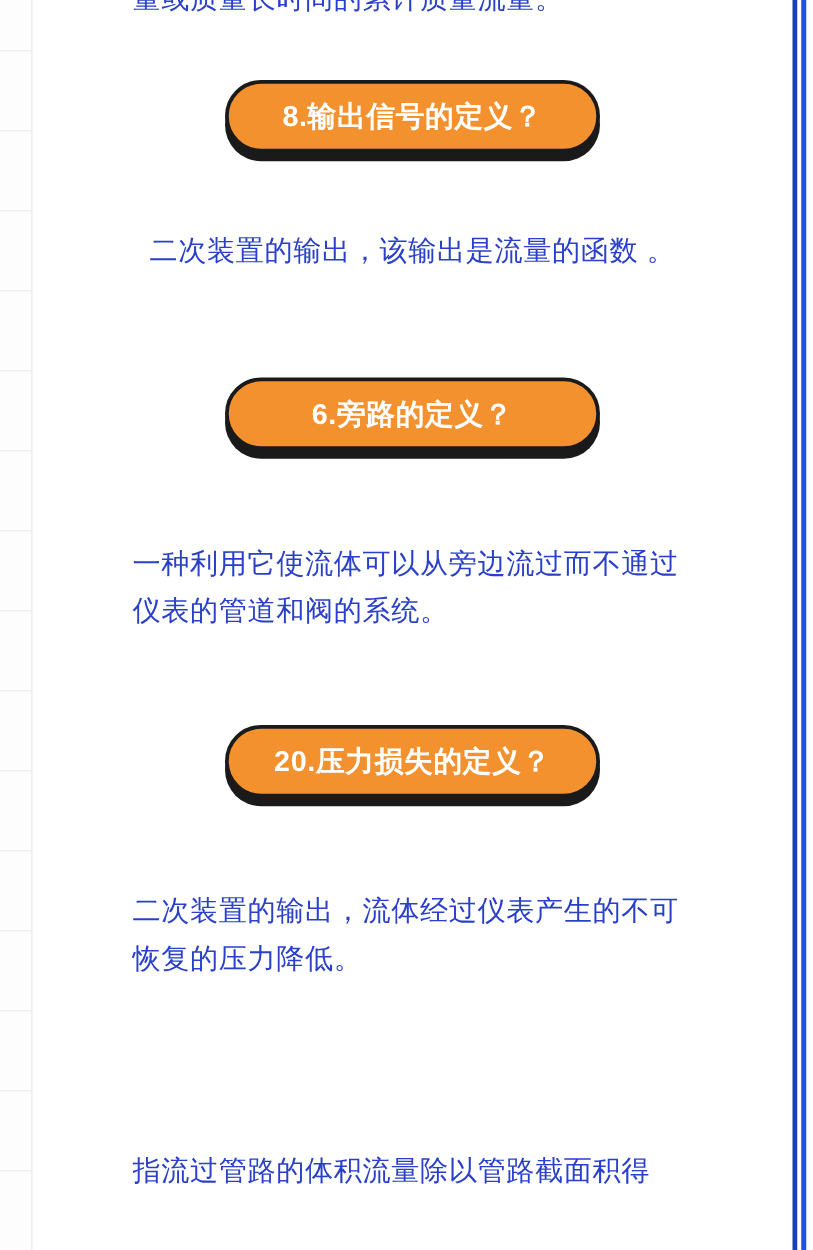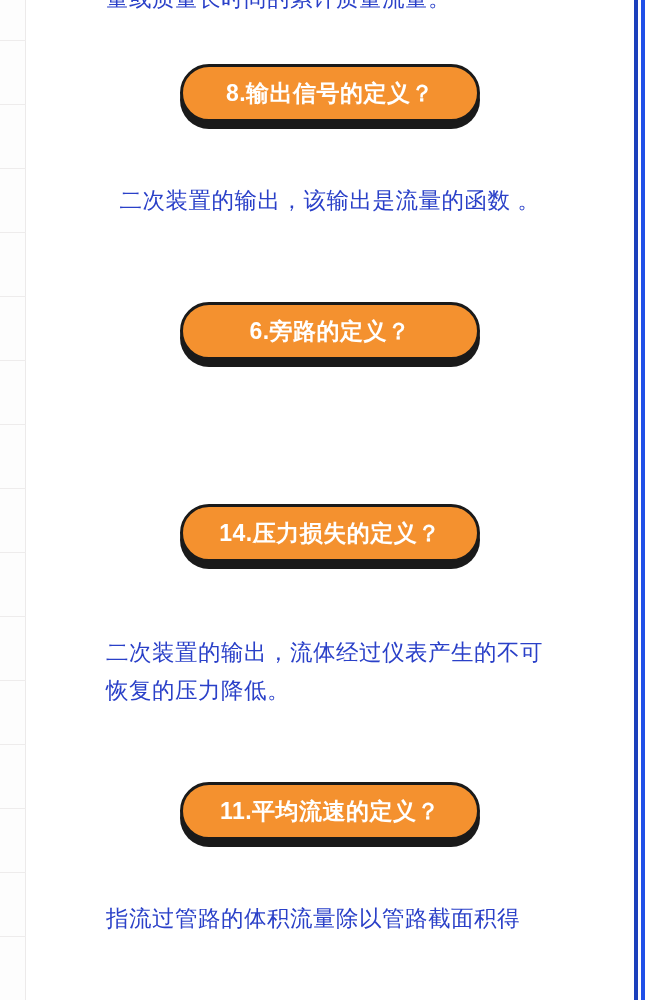--- a/index.html
+++ b/index.html
@@ -200,38 +200,35 @@
 
     <div class="sp-d"></div>
 
     <div class="pill-wrap">
       <div class="pill-shadow" style="width: 300px;"></div>
       <div class="pill">6.旁路的定义？</div>
     </div>
 
     <div class="sp-c"></div>
 
+    <div class="answer">一种利用它使流体可以从旁边流过而不通过仪表的管道和阀的系统。</div>
 
     <div class="sp-c"></div>
 
     <div class="pill-wrap">
       <div class="pill-shadow" style="width: 300px;"></div>
-      <div class="pill">14.压力损失的定义？</div>
+      <div class="pill">20.压力损失的定义？</div>
     </div>
 
     <div class="sp-c"></div>
 
     <div class="answer">二次装置的输出，流体经过仪表产生的不可恢复的压力降低。</div>
 
     <div class="sp-c"></div>
 
-    <div class="pill-wrap">
-      <div class="pill-shadow" style="width: 300px;"></div>
-      <div class="pill">11.平均流速的定义？</div>
-    </div>
 
     <div class="sp-b"></div>
 
     <div id="bottom-cut" class="answer">指流过管路的体积流量除以管路截面积得</div>
 
   </div>
 
   <div id="right-bar-outer"></div>
   <div id="right-gap"></div>
   <div id="right-bar-inner"></div>

